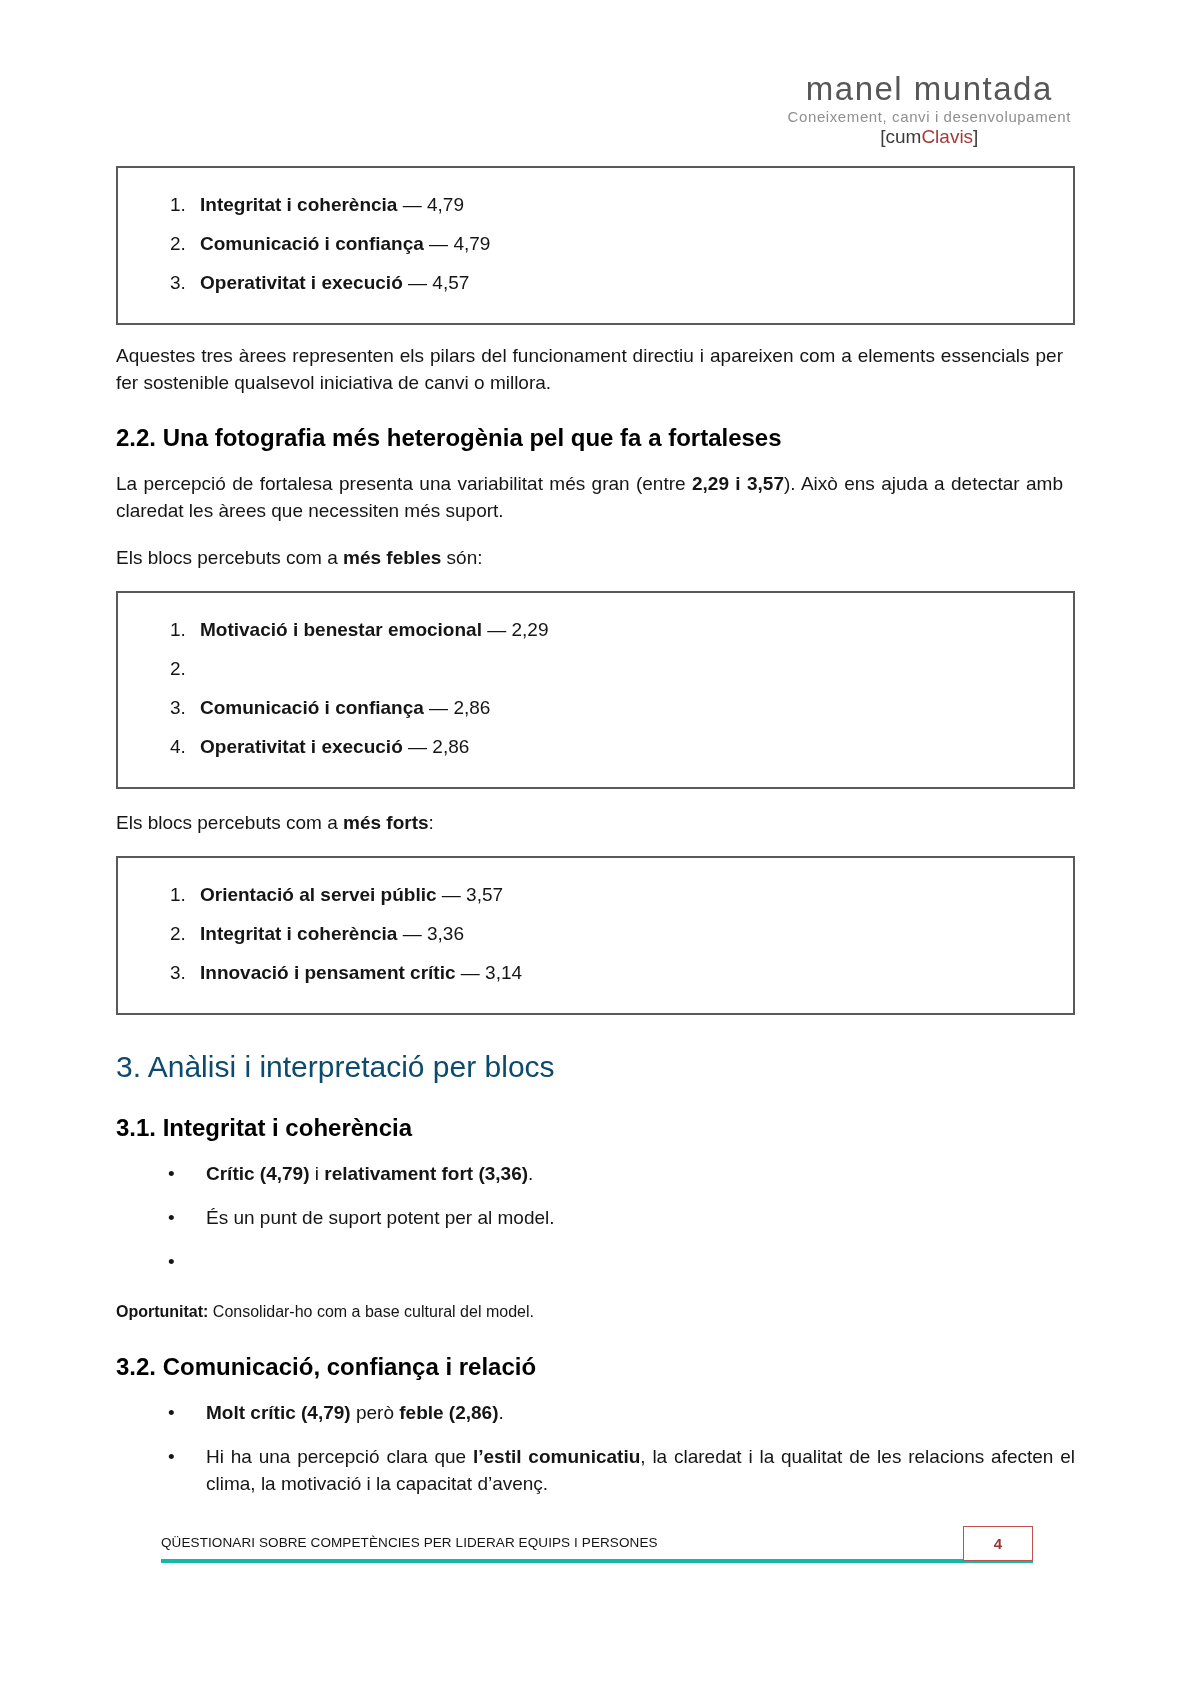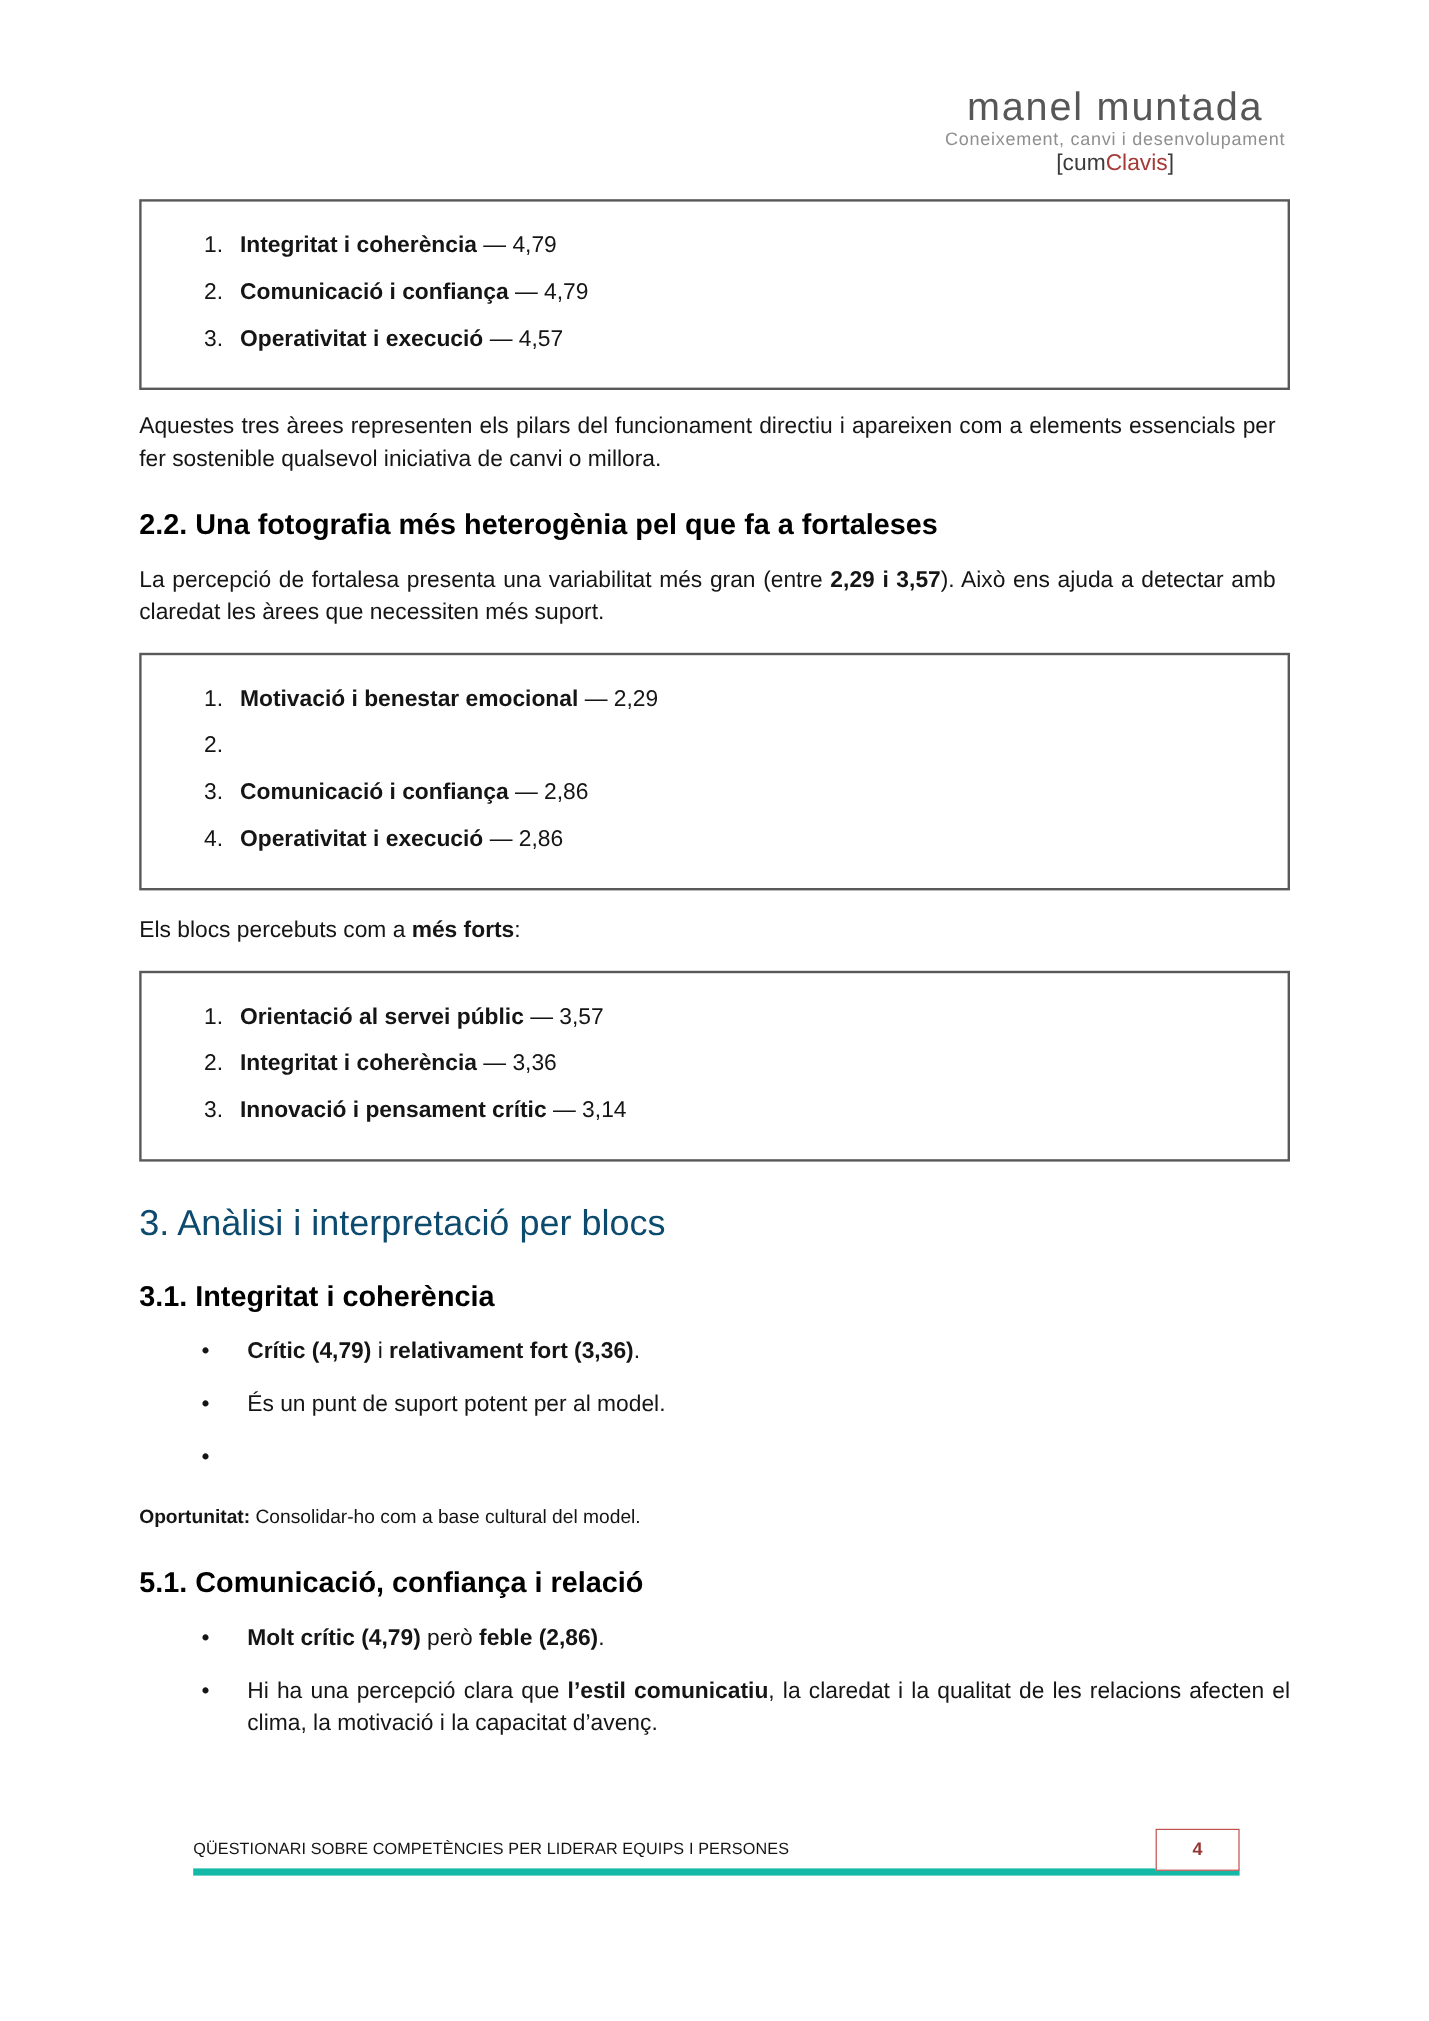--- a/index.html
+++ b/index.html
@@ -38,21 +38,21 @@
 
   
   .brow { display: flex; margin-top: 17px; font-size: 19px; line-height: 27px; color: #151515; }
   .brow .dot { width: 38px; margin-left: 52px; flex: none; }
   .brow .btxt { flex: 1; text-align: justify; }
   .opp { font-size: 16px; line-height: 27px; margin-top: 23px; color: #151515; }
 
   
   .footer {
     position: absolute; left: 161px; right: 158px; bottom: 121px;
-    border-bottom: 6px solid #14b8a6;
+    border-bottom: 4px solid #14b8a6;
     display: flex; justify-content: space-between; align-items: flex-end;
   }
   .footer-text { font-size: 13.5px; color: #141414; letter-spacing: 0.1px; padding-bottom: 9px; }
   .pagebox {
     width: 70px; height: 35px; background: #fff;
     border: 1px solid #C0504D;
     display: flex; align-items: center; justify-content: center;
     margin-bottom: -2px;
   }
   .pagenum { color: #953735; font-weight: 700; font-size: 15px; }
@@ -84,20 +84,21 @@
       <span><b>Operativitat i execució</b><span class="val"> — </span><span class="val">4,57</span></span>
     </div>
   </div>
 
   <p class="body-p">Aquestes tres àrees representen els pilars del funcionament directiu i apareixen com a elements essencials per fer sostenible qualsevol iniciativa de canvi o millora.</p>
 
   <h2>2.2. Una fotografia més heterogènia pel que fa a fortaleses</h2>
 
   <p class="body-p"><span>La percepció de fortalesa presenta una variabilitat més gran (entre </span><b>2,29 i 3,57</b><span>). Això ens ajuda a detectar amb claredat les àrees que necessiten més suport.</span></p>
 
+  <p class="intro-line"><span>Els blocs percebuts com a </span><b>més febles</b><span> són:</span></p>
 
   <div class="nbox">
     <div class="nli">
       <span class="num">1.</span>
       <span><b>Motivació i benestar emocional</b><span class="val"> — </span><span class="val">2,29</span></span>
     </div>
     <div class="nli">
       <span class="num">2.</span>
     </div>
     <div class="nli">
@@ -138,21 +139,21 @@
   <div class="brow">
     <span class="dot">•</span>
     <span class="btxt">És un punt de suport potent per al model.</span>
   </div>
   <div class="brow">
     <span class="dot">•</span>
   </div>
 
   <p class="opp"><b>Oportunitat:</b><span> Consolidar-ho com a base cultural del model.</span></p>
 
-  <h2>5.1. Comunicació, confiança i relació</h2>
+  <h2>3.2. Comunicació, confiança i relació</h2>
 
   <div class="brow">
     <span class="dot">•</span>
     <span class="btxt"><b>Molt crític (4,79)</b><span> però </span><b>feble (2,86)</b><span>.</span></span>
   </div>
   <div class="brow">
     <span class="dot">•</span>
     <span class="btxt"><span>Hi ha una percepció clara que </span><b>l’estil comunicatiu</b><span>, la claredat i la qualitat de les relacions afecten el clima, la motivació i la capacitat d’avenç.</span></span>
   </div>
 

